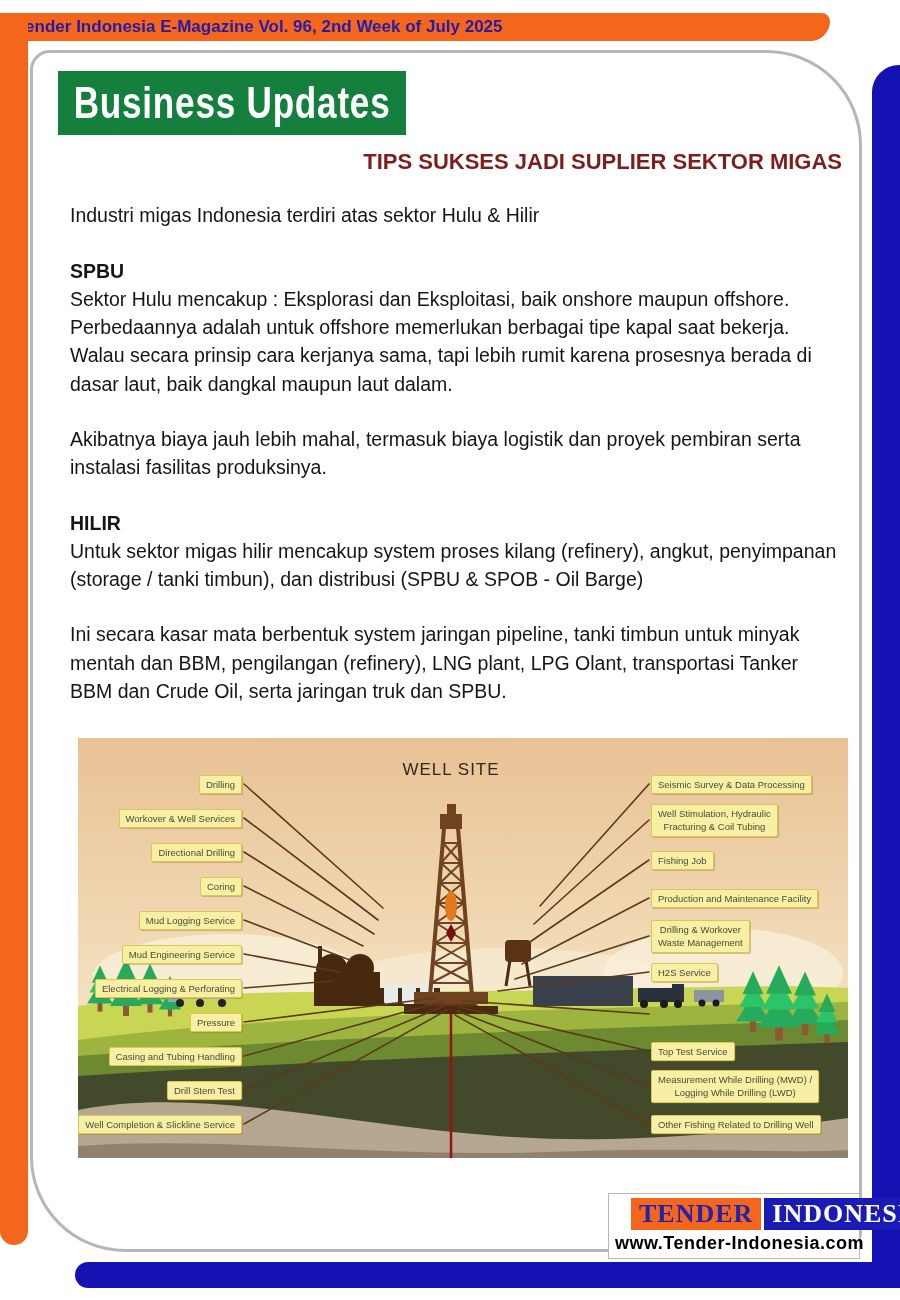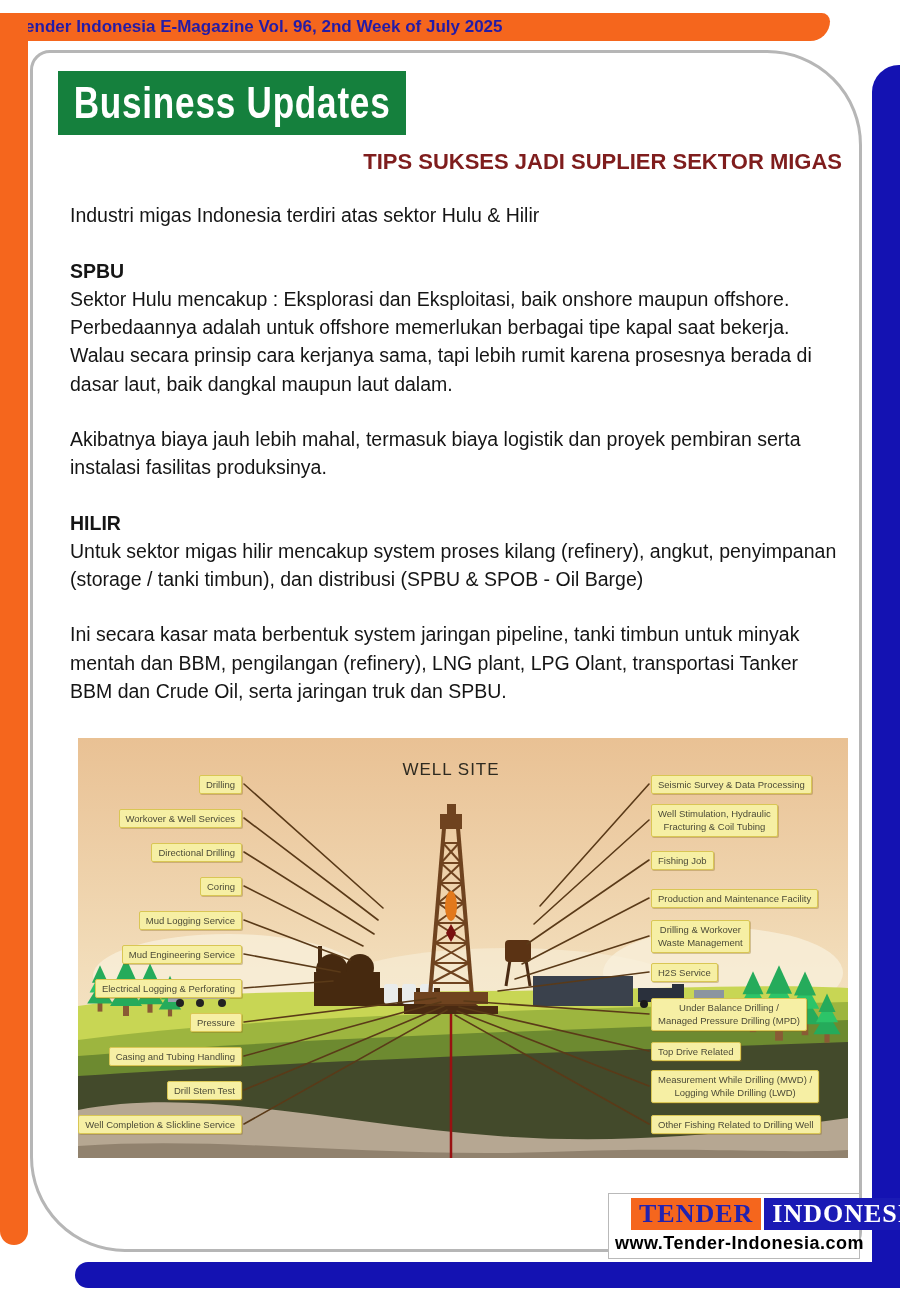--- a/index.html
+++ b/index.html
@@ -267,23 +267,21 @@
     <div class="ig-label l" style="top:377px">Well Completion &amp; Slickline Service</div>
 
     <div class="ig-label r" style="top:37px">Seismic Survey &amp; Data Processing</div>
     <div class="ig-label r" style="top:66px">Well Stimulation, Hydraulic
 Fracturing &amp; Coil Tubing</div>
     <div class="ig-label r" style="top:113px">Fishing Job</div>
     <div class="ig-label r" style="top:151px">Production and Maintenance Facility</div>
     <div class="ig-label r" style="top:182px">Drilling &amp; Workover
 Waste Management</div>
     <div class="ig-label r" style="top:225px">H2S Service</div>
-    <div class="ig-label r" style="top:260px">Under Balance Drilling /
-Managed Pressure Drilling (MPD)</div>
-    <div class="ig-label r" style="top:304px">Top Drive Related</div>
+    <div class="ig-label r" style="top:304px">Top Test Service</div>
     <div class="ig-label r" style="top:332px">Measurement While Drilling (MWD) /
 Logging While Drilling (LWD)</div>
     <div class="ig-label r" style="top:377px">Other Fishing Related to Drilling Well</div>
   </div>
 
   <div class="logo">
     <div class="logo-row">
       <span class="logo-tender">TENDER</span>
       <span class="logo-indonesia">INDONESIA</span>
     </div>

